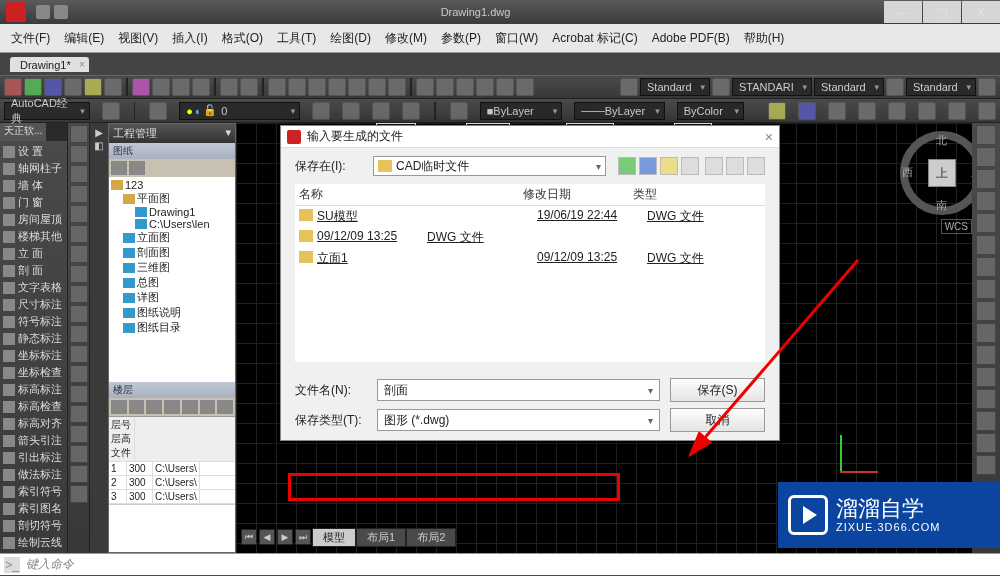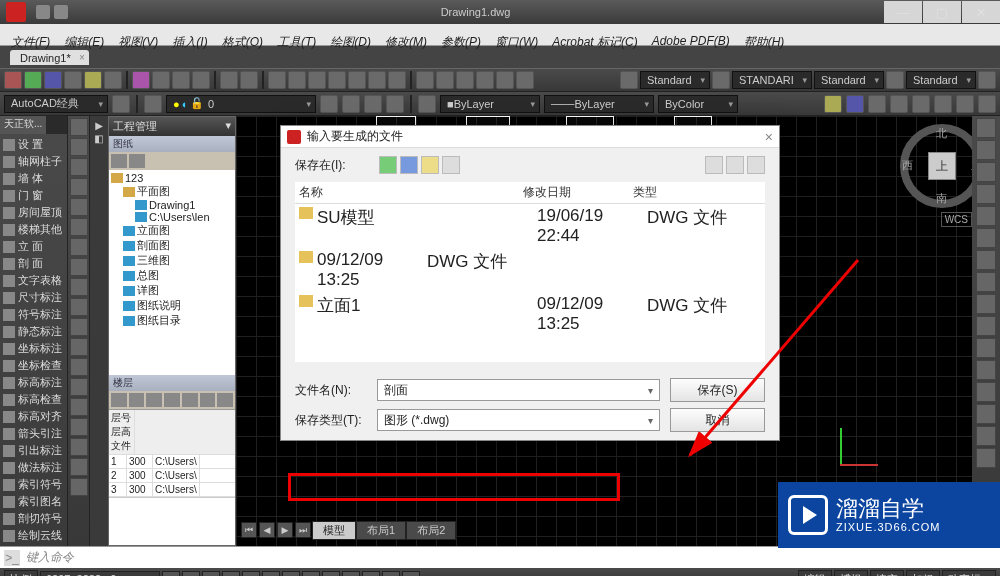--- a/index.html
+++ b/index.html
@@ -7,35 +7,35 @@
 
 .titlebar { height: 24px; background: linear-gradient(#5a5a5a,#3a3a3a); display: flex; align-items: center; color: #ccc; font-size: 11px; }
 .titlebar .logo { width: 20px; height: 20px; background: #c22; margin: 0 6px; border-radius: 2px; }
 .titlebar .title { flex: 1; text-align: center; }
 .titlebar .winbtns { display: flex; }
 .titlebar .winbtn { width: 38px; height: 22px; display: flex; align-items: center; justify-content: center; color: #e0e0e0; font-size: 13px; background: #d6d6d6; margin-left: 1px; }
 .titlebar .winbtn.close { background: #d6d6d6; }
 .titlebar .prebtns { display:flex; gap:4px; margin-left:4px; }
 .titlebar .prebtn { width:14px; height:14px; background:#888; border-radius:2px; }
 
-.menubar { height: 22px; background: #e8e8e8; display: flex; font-size: 12px; padding: 8px 4px; color: #222; border-bottom: 1px solid #999; font-style: italic; }
+.menubar { height: 22px; background: #e8e8e8; display: flex; align-items: center; font-size: 12px; padding: 14px 4px; color: #222; border-bottom: 1px solid #999; }
 .menubar span { padding: 2px 7px; }
 
 .doctab { height: 22px; background: #444; display: flex; align-items: center; padding-left: 10px; }
 .tab { background: #e0e0e0; padding: 2px 18px 1px 10px; font-size: 11px; border-radius: 3px 3px 0 0; position: relative; color: #222; }
 .tab .x { position: absolute; right: 4px; top: 2px; font-size: 10px; color: #888; }
 
 .toolbar1 { height: 24px; background: linear-gradient(#4a4a4a,#383838); display: flex; align-items: center; padding: 0 4px; gap: 2px; border-top: 1px solid #666; border-bottom: 1px solid #222; }
 .tbicon { width: 18px; height: 18px; background: #6a6a6a; border: 1px solid #555; border-radius: 2px; flex-shrink: 0; }
 .tbicon.b1{background:#a55}.tbicon.b2{background:#5a5}.tbicon.b3{background:#55a}.tbicon.b4{background:#aa5}.tbicon.b5{background:#a5a}
 .tbsep { width: 2px; height: 18px; background: #222; margin: 0 2px; }
 .combo { height: 18px; background: #2a2a2a; color: #ccc; font-size: 11px; padding: 0 18px 0 6px; display: flex; align-items: center; border: 1px solid #111; position: relative; }
 .combo::after { content: "▾"; position: absolute; right: 4px; font-size: 9px; color: #999; }
 
-.toolbar2 { height: 24px; background: linear-gradient(#4a4a4a,#383838); display: flex; align-items: center; padding: 0 4px; gap: 4px; border-bottom: 1px solid #222; }
+.toolbar2 { height: 24px; background: linear-gradient(#4a4a4a,#383838); display: flex; align-items: center; padding: 0 4px; gap: 12px; border-bottom: 1px solid #222; }
 
 .mainrow { display: flex; height: 430px; background: #333; }
 .leftpanel { width: 68px; background: linear-gradient(#4a4a4a,#3a3a3a); border-right: 1px solid #222; overflow: hidden; font-size: 11px; color: #ddd; }
 .lptabs { height: 18px; background: #2a2a2a; display: flex; }
 .lptab { padding: 1px 4px; font-size: 10px; background: #555; }
 .lplist { padding: 2px 0; }
 .lprow { display: flex; align-items: center; padding: 1px 3px; gap: 3px; white-space: nowrap; }
 .lprow .ic { width: 12px; height: 12px; background: #888; flex-shrink: 0; }
 
 .lefttool { width: 22px; background: linear-gradient(#4a4a4a,#383838); border-right: 1px solid #222; display: flex; flex-direction: column; padding: 2px 0; gap: 2px; }
@@ -102,21 +102,21 @@
 .saverow .sel .fic { width: 14px; height: 12px; background: #e6c25a; margin-right: 4px; }
 .saverow .sel::after { content: "▾"; position: absolute; right: 4px; color: #666; font-size: 10px; }
 .saverow .navic { width: 18px; height: 18px; background: #ddd; border: 1px solid #bbb; }
 .saverow .navic.g{background:#7c7}.saverow .navic.b{background:#79d}.saverow .navic.y{background:#ed8}
 .navgroup { display:flex; gap:3px; margin-left:6px;}
 .toolgroup { display:flex; gap:3px; margin-left:auto;}
 .filelist { flex: 1; background: #fff; border: none; padding: 0; margin-bottom: 10px; }
 .filelist .fhdr { display: flex; font-size: 12px; color: #333; padding: 2px 0; border-bottom: 1px solid #ddd; }
 .filelist .fhdr span:first-child { width: 228px; padding-left: 4px; }
 .filelist .fhdr span:nth-child(2) { width: 110px; }
-.filelist .frow { display: flex; padding: 2px 0; font-size: 17px; }
+.filelist .frow { display: flex; padding: 2px 0; font-size: 12px; text-decoration: underline; }
 .filelist .frow .fic { width: 14px; height: 12px; background: #e6c25a; margin: 1px 4px 0 4px; flex-shrink: 0; }
 .filelist .frow .fname { width: 220px; }
 .filelist .frow .fdate { width: 110px; }
 .dlgrow { display: flex; align-items: center; gap: 10px; margin-top: 6px; }
 .dlgrow label { width: 72px; }
 .dlgrow .inp { flex: 1; height: 22px; background: #fff; border: 1px solid #999; padding: 0 6px; display: flex; align-items: center; position: relative; }
 .dlgrow .inp::after { content: "▾"; position: absolute; right: 6px; color: #666; font-size: 10px; }
 .dlgrow .btn { width: 95px; height: 24px; background: linear-gradient(#fdfdfd,#e4e4e4); border: 1px solid #999; display: flex; align-items: center; justify-content: center; }
 .redframe { position: absolute; border: 3px solid #e00; pointer-events: none; }
 
@@ -548,20 +548,24 @@
 
 <div class="dialog">
   <div class="dtitle">
     <div class="dlogo"></div>
     <span>输入要生成的文件</span>
     <span class="dclose">×</span>
   </div>
   <div class="dbody">
     <div class="saverow">
       <label>保存在(I):</label>
+      <div class="sel">
+        <div class="fic"></div>
+        <span>CAD临时文件</span>
+      </div>
       <div class="navgroup">
         <div class="navic g"></div>
         <div class="navic b"></div>
         <div class="navic y"></div>
         <div class="navic"></div>
       </div>
       <div class="toolgroup">
         <div class="navic"></div>
         <div class="navic"></div>
         <div class="navic"></div>

